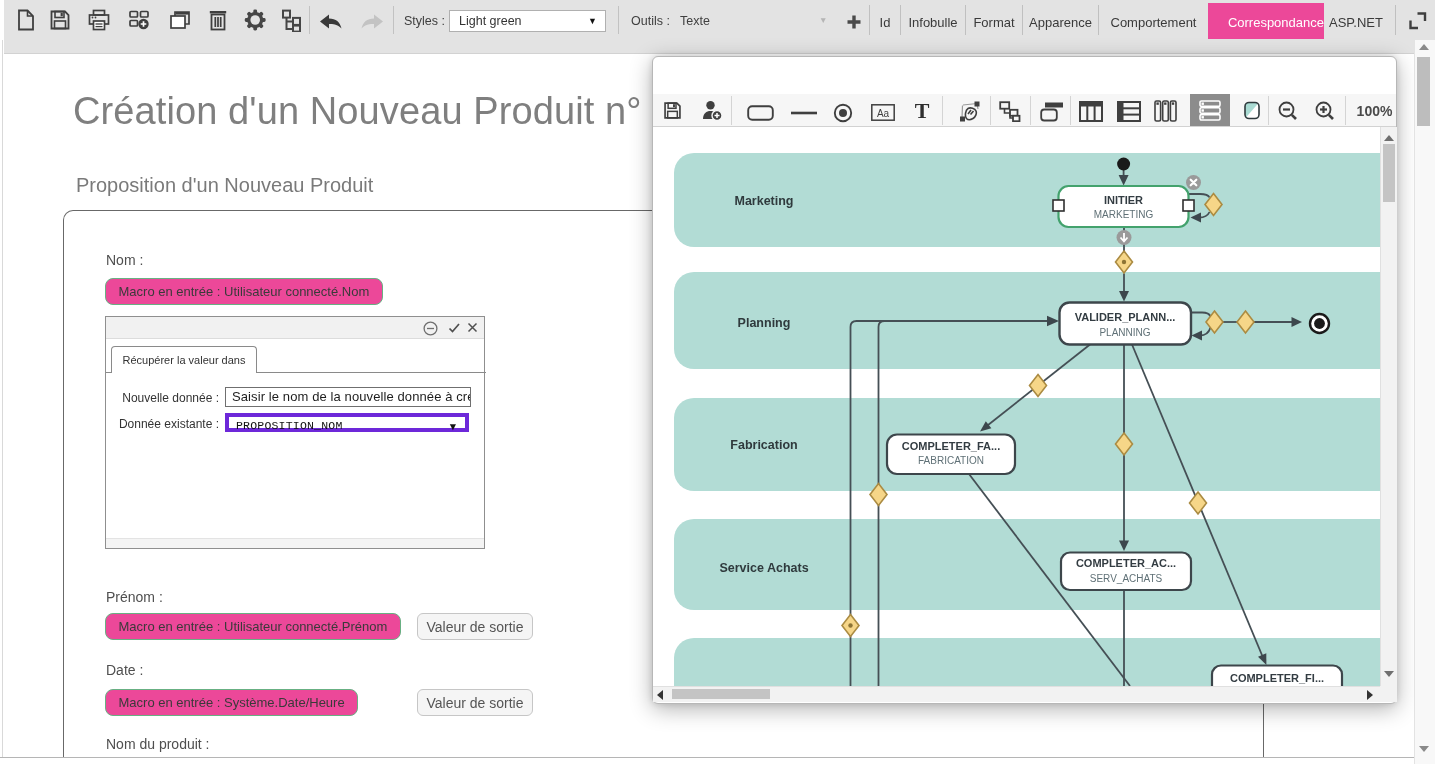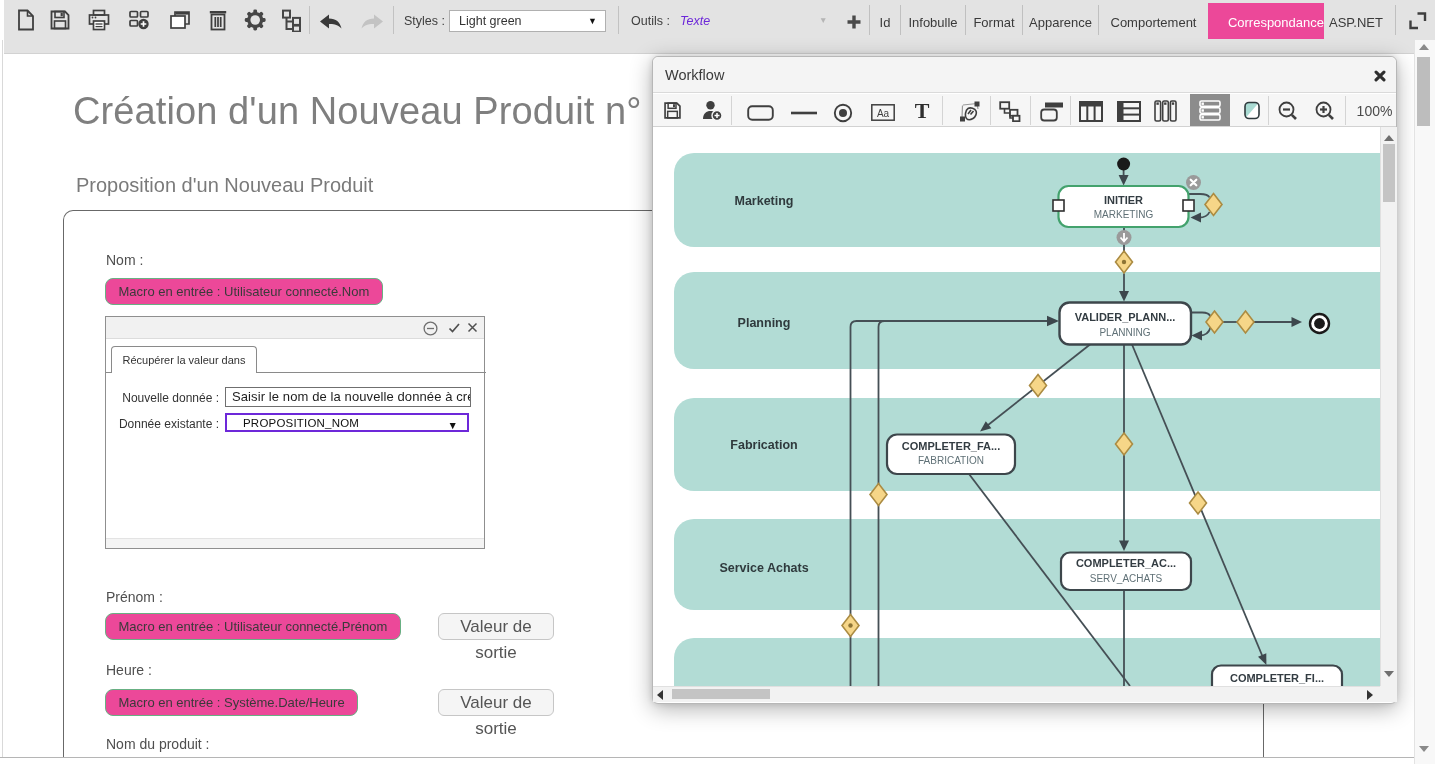--- a/index.html
+++ b/index.html
@@ -21,40 +21,40 @@
     color:#7f7f7f; letter-spacing:0.1px; line-height:38px; margin-top:2px;margin-left:9px; }
   h2.sub { position:absolute; left:76px; top:174px; font-size:20px; font-weight:normal;
     color:#7a7a7a; }
   #fieldset { position:absolute; left:63px; top:210px; width:1201px; height:547px;
     border:1px solid #686868; border-bottom:none; border-radius:10px 10px 0 0; }
   .flabel { position:absolute; font-size:14px; line-height:14px; color:#4f4f4f; }
   .pill { position:absolute; height:27px; line-height:26px; background:#ec4899;
     border:1px solid #68b083; border-radius:8px; font-size:13px; color:#3a3a3a;
     padding:0 12.5px; white-space:nowrap; }
   .gbtn { position:absolute; width:116px; height:27px; line-height:26px; text-align:center;
-    background:#f5f5f5; border:1px solid #c6c6c6; border-radius:6px; font-size:17px;
-    color:#555;margin-left:21px; }
+    background:#f5f5f5; border:1px solid #c6c6c6; border-radius:6px; font-size:14px;
+    color:#555; }
   
   #panel { position:absolute; left:105px; top:316px; width:380px; height:233px;
     border:1px solid #8f8f8f; background:#fff; }
   #panelhead { position:absolute; left:0; top:0; width:100%; height:22px; background:#f1f1f1;
     border-bottom:1px solid #dcdcdc; }
   #panelfoot { position:absolute; left:0; bottom:0; width:100%; height:10px; background:#f4f4f4;
     border-top:1px solid #e3e3e3; }
   #ptab { position:absolute; left:5px; top:29px; width:146px; height:27px; background:#fff;
     border:1px solid #8a8a8a; border-bottom:none; border-radius:4px 4px 0 0; z-index:2;
     font-size:11px; color:#333; text-align:center; line-height:26px; }
   #ptabline { position:absolute; left:0px; top:55px; width:380px; height:1px; background:#8a8a8a; }
   .plabel { position:absolute; font-size:12px; color:#333; text-align:right; width:110px; white-space:nowrap; }
   #pinput { position:absolute; left:119px; top:70px; width:246px; height:20px;
     border:1px solid #6f6f6f; font-size:13px; color:#1d1d1d; letter-spacing:0.1px;
     line-height:18px; padding-left:6px; overflow:hidden; white-space:nowrap; background:#fff; }
   #pselect { position:absolute; left:119px; top:96px; width:244px; height:19px;
-    border:2px solid #6d28d9; font-size:11.5px; color:#111; letter-spacing:0.2px;
-    line-height:17px; padding-left:16px; background:#fff; }
+    border:4px solid #6d28d9; font-size:11.5px; color:#111; letter-spacing:0.2px;
+    line-height:17px; padding-left:7px; background:#fff;font-family:Liberation Mono, monospace; }
   
   #dialog { position:absolute; left:652px; top:56px; width:745px; height:648px;
     background:#fff; border:1px solid #b7b7b7; border-radius:6px;
     box-shadow:0 5px 22px rgba(0,0,0,0.30), 0 0 6px rgba(0,0,0,0.12); }
   #dtitle { position:absolute; left:0; top:0; width:743px; height:36px; background:#f4f4f4;
     border-bottom:1px solid #dadada; border-radius:6px 6px 0 0; }
   #dtitle span { position:absolute; left:12px; top:10px; font-size:14.5px; color:#3a3a3a; }
   #dtools { position:absolute; left:0; top:37px; width:743px; height:33px; background:#f6f6f6;
     border-bottom:1px solid #d2d2d2; }
   .dsep { position:absolute; top:2px; height:29px; width:1px; background:#d4d4d4; }
@@ -95,21 +95,21 @@
   <div id="pinput">Saisir le nom de la nouvelle donnée à créer</div>
   <div class="plabel" style="left:3px; top:100px;">Donnée existante :</div>
   <div id="pselect">PROPOSITION_NOM<span style="position:absolute; right:9px; top:2px; font-size:10.5px; color:#111; letter-spacing:0;">▼</span></div>
   <div id="panelfoot"></div>
 </div>
 
 <div class="flabel" style="left:106px; top:590px;">Prénom :</div>
 <div class="pill" style="left:105px; top:613px;">Macro en entrée : Utilisateur connecté.Prénom</div>
 <div class="gbtn" style="left:417px; top:613px;">Valeur de sortie</div>
 
-<div class="flabel" style="left:106px; top:663px;">Heure :</div>
+<div class="flabel" style="left:106px; top:663px;">Date :</div>
 <div class="pill" style="left:105px; top:689px;">Macro en entrée : Système.Date/Heure</div>
 <div class="gbtn" style="left:417px; top:689px;">Valeur de sortie</div>
 
 <div class="flabel" style="left:106px; top:737px;">Nom du produit :</div>
 
 <div id="toolbar">
 
   <svg class="ticon" style="left:11px;" width="22" height="24" viewBox="0 0 22 24">
     <path d="M4 2.5 H12.5 L18 8 V21.5 H4 Z" fill="none" stroke="#3f3f3f" stroke-width="1.8"></path>
     <path d="M12.5 2.5 L12.5 8 L18 8" fill="none" stroke="#3f3f3f" stroke-width="1.6"></path>
@@ -187,21 +187,21 @@
     <path fill="#c3c3c3" d="M24 9.5 L15 2.5 L15 6.5 C8 6.5 4 10 2.5 16.5 C6.5 12.5 10 11.8 15 12 L15 16.5 Z"></path>
   </svg>
   <div class="tsep" style="left:389px;"></div>
   <div class="tlabel" style="left:400px;">Styles :</div>
   <div style="position:absolute; left:445px; top:10px; width:157px; height:22px; background:#fff;
        border:1px solid #b0b0b0; font-size:12.5px; color:#333; line-height:20px; padding-left:9px;">Light green
     <span style="position:absolute; right:8px; top:0px; font-size:9px; color:#111;">▼</span>
   </div>
   <div class="tsep" style="left:614px;"></div>
   <div class="tlabel" style="left:627px;">Outils :</div>
-  <div class="tlabel" style="left:676px; color:#6d28d9;font-style:italic;">Texte</div>
+  <div class="tlabel" style="left:676px; color:#404040;">Texte</div>
   <span style="position:absolute; left:815px; top:15px; font-size:8.5px; color:#b5b5b5;">▼</span>
   <svg class="ticon" style="left:843px; top:15px;" width="14" height="14" viewBox="0 0 14 14">
     <path d="M7 0.5 V13.5 M0.5 7 H13.5" stroke="#4a4a4a" stroke-width="3.4"></path>
   </svg>
   <div class="tabsep" style="left:865px;"></div>
   <div class="tab" style="left:866px; width:30px;">Id</div>
   <div class="tabsep" style="left:896px;"></div>
   <div class="tab" style="left:897px; width:64px;">Infobulle</div>
   <div class="tabsep" style="left:961px;"></div>
   <div class="tab" style="left:962px; width:56px;">Format</div>
@@ -212,26 +212,20 @@
   <div class="tab" style="left:1204px; width:116px; background:#ec4899; color:#fff;text-align:right;">Correspondance</div>
   <div class="tab" style="left:1320px; width:64px;">ASP.NET</div>
   <div class="tabsep" style="left:1391px;"></div>
   <svg class="ticon" style="left:1404px; top:11px;" width="20" height="20" viewBox="0 0 20 20">
     <path d="M9.5 2.5 H17 V10" fill="none" stroke="#3f3f3f" stroke-width="2.4"></path>
     <path d="M2.5 9.5 V17 H10" fill="none" stroke="#3f3f3f" stroke-width="2.4"></path>
   </svg>
 </div>
 
 <div id="dialog">
-  <div id="dtitle">
-    <span>Workflow</span>
-    <svg style="position:absolute; right:10px; top:13px;" width="12" height="12" viewBox="0 0 14 14">
-      <path d="M2.4 2.4 L11.6 11.6 M11.6 2.4 L2.4 11.6" stroke="#2e2e2e" stroke-width="3.6" stroke-linecap="round"></path>
-    </svg>
-  </div>
   <div id="dtools">
 
     <svg class="dicon" style="left:9px;" width="21" height="21" viewBox="0 0 24 24">
       <path d="M3.5 3.5 H17 L20.5 7 V20.5 H3.5 Z" fill="none" stroke="#3f3f3f" stroke-width="1.9"></path>
       <rect x="7" y="3.5" width="9" height="6" fill="none" stroke="#3f3f3f" stroke-width="1.7"></rect>
       <rect x="12.6" y="4.8" width="2.2" height="3.4" fill="#3f3f3f"></rect>
       <rect x="6.5" y="13" width="11" height="7.5" fill="none" stroke="#3f3f3f" stroke-width="1.7"></rect>
     </svg>
 
     <svg class="dicon" style="left:48px;" width="22" height="21" viewBox="0 0 22 21">
@@ -340,21 +334,21 @@
       <line x1="13.8" y1="13.8" x2="18" y2="18" stroke="#3f3f3f" stroke-width="2.6"></line>
     </svg>
 
     <svg class="dicon" style="left:662px; top:7px;" width="20" height="20" viewBox="0 0 20 20">
       <circle cx="8.5" cy="8.5" r="7" fill="none" stroke="#3f3f3f" stroke-width="1.8"></circle>
       <line x1="5" y1="8.5" x2="12" y2="8.5" stroke="#3f3f3f" stroke-width="2.2"></line>
       <line x1="8.5" y1="5" x2="8.5" y2="12" stroke="#3f3f3f" stroke-width="2.2"></line>
       <line x1="13.8" y1="13.8" x2="18" y2="18" stroke="#3f3f3f" stroke-width="2.6"></line>
     </svg>
     <div class="dsep" style="left:692px;"></div>
-    <div style="position:absolute; left:700px; top:8px; width:43px; text-align:center; font-size:14px; color:#4a4a4a; padding-top:1px;">100%</div>
+    <div style="position:absolute; left:700px; top:8px; width:43px; text-align:center; font-size:14px; color:#4a4a4a; padding-top:1px;font-weight:bold;">100%</div>
   </div>
   <div id="dcanvas">
     <svg width="727" height="559" viewBox="0 0 727 559">
 
       <g fill="#b2dcd5">
         <rect x="21" y="26" width="746" height="94" rx="20"></rect>
         <rect x="21" y="145" width="746" height="97" rx="20"></rect>
         <rect x="21" y="271" width="746" height="93" rx="20"></rect>
         <rect x="21" y="392" width="746" height="91" rx="20"></rect>
         <rect x="21" y="511" width="746" height="95" rx="20"></rect>

